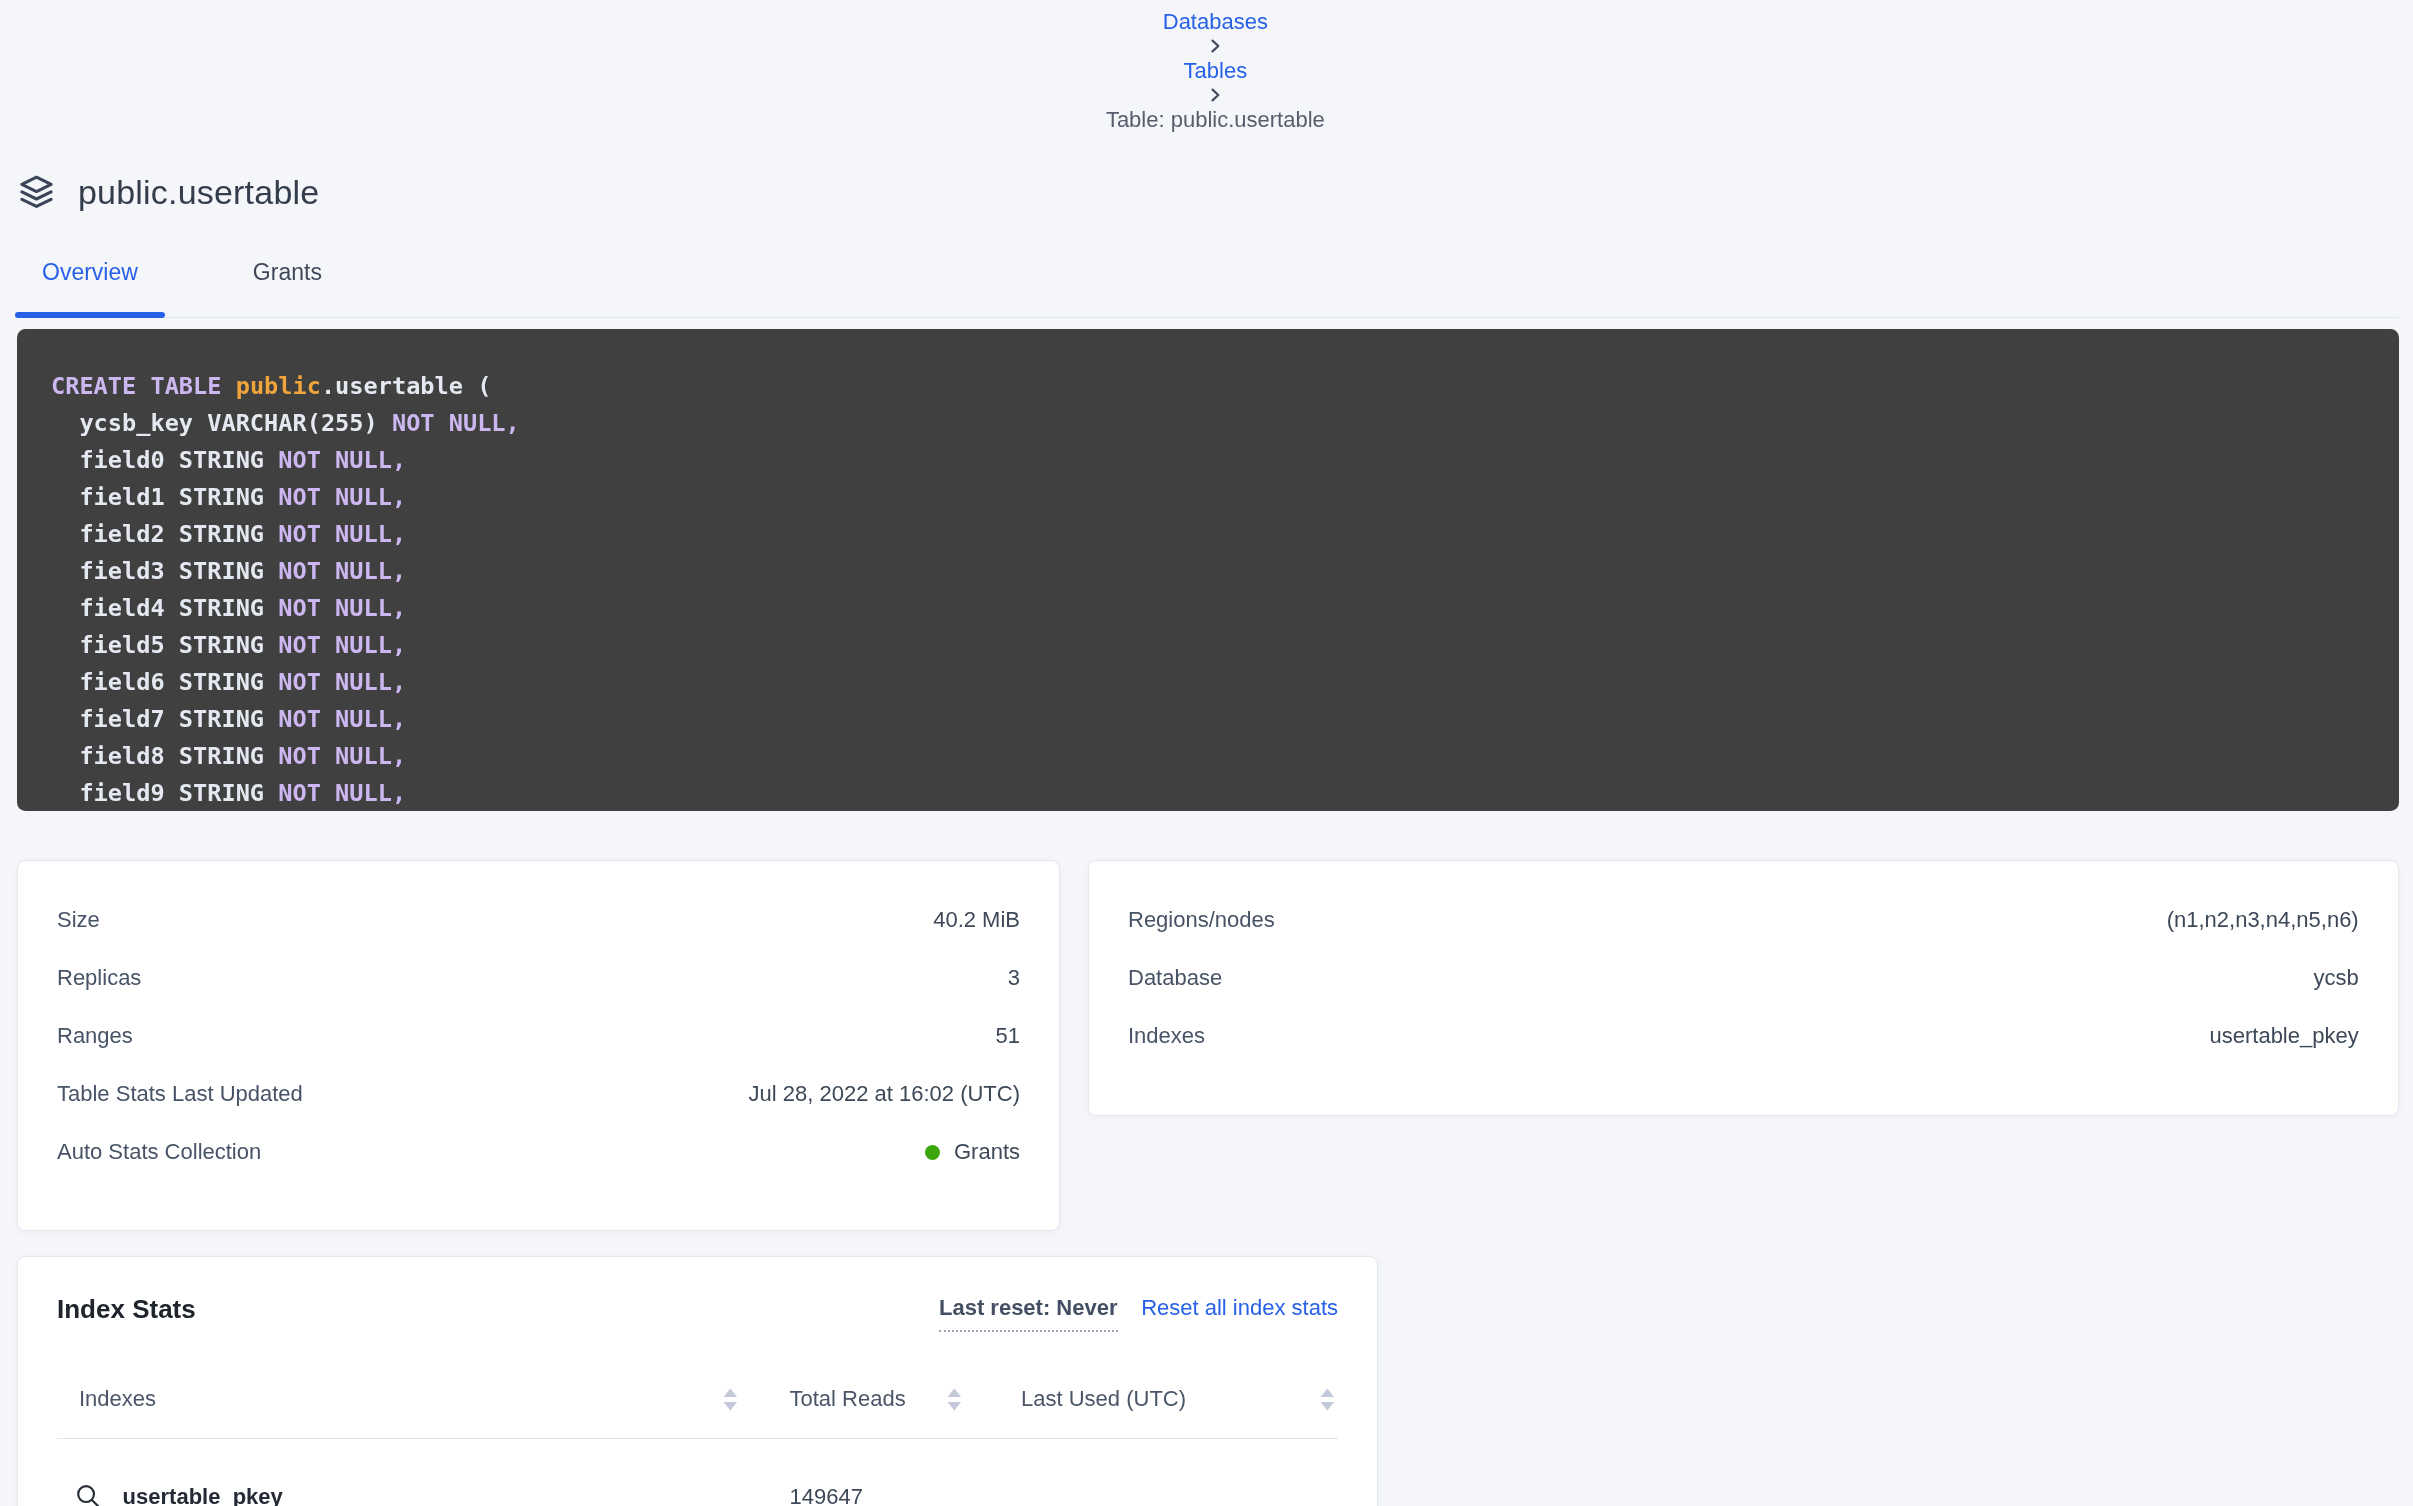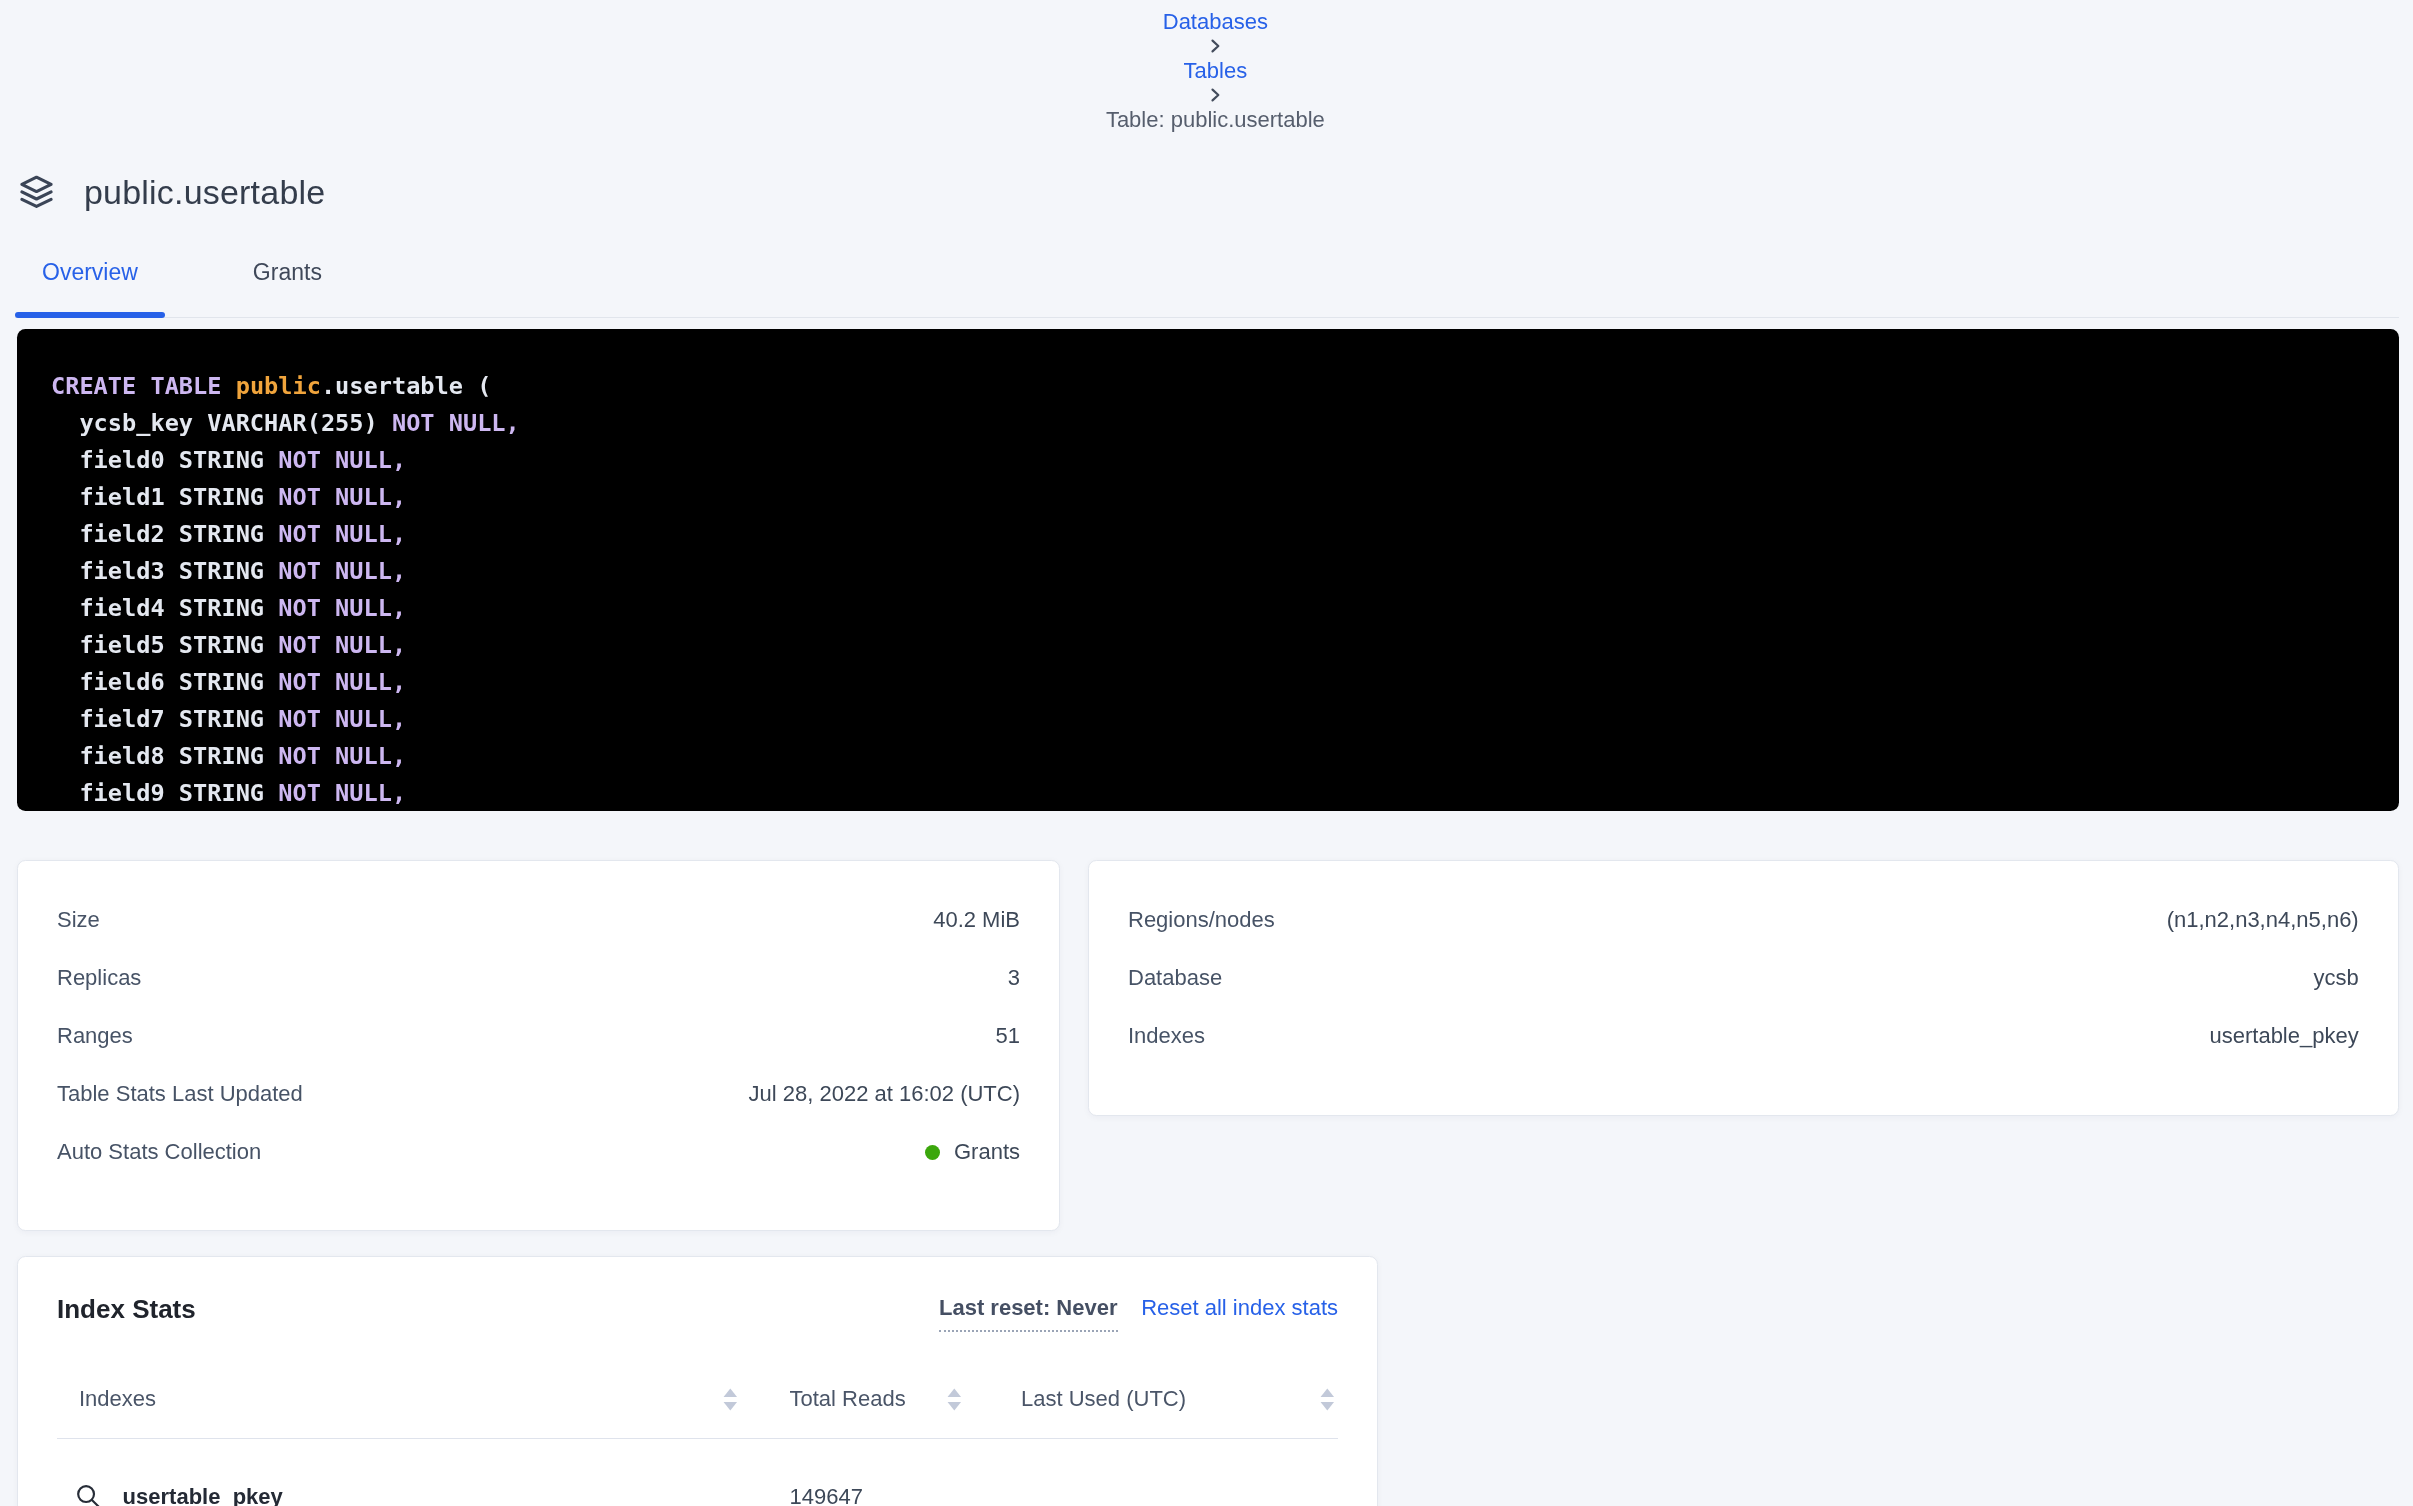--- a/index.html
+++ b/index.html
@@ -16,21 +16,21 @@
   .breadcrumb {
     margin:6.7px 0 0 17.7px;
     display:flex; align-items:center;
     font-size:22px; line-height:29px;flex-direction:column;
   }
   .breadcrumb a { color:#2761e8; text-decoration:none; cursor:pointer; }
   .crumb-sep { margin:0 11.8px; }
   .crumb.current { color:#565e6d; }
 
   
-  .title-row { margin:39px 0 0 17px; display:flex; align-items:center; gap:28px; height:39px; }
+  .title-row { margin:39px 0 0 17px; display:flex; align-items:center; gap:22px; height:39px; }
   .title-row h1 { font-size:34px; font-weight:500; color:#343d4c; letter-spacing:0.2px; }
 
   
   .tabs {
     margin:39px 14.3px 0 15px;
     display:flex; gap:61px;
     border-bottom:1.7px solid #e1e5ec;
     height:67px;
   }
   .tab {
@@ -42,21 +42,21 @@
   .tab.active { color:#2761e8; }
   .tab.active::after {
     content:""; position:absolute; left:0; right:0; bottom:-1.7px;
     height:6.7px; border-radius:3.4px; background:#2761e8;
   }
 
   
   .sql-box {
     margin:11.8px 14.3px 0 17px;
     height:482px;
-    background:#000000;
+    background:#404040;
     border-radius:8.4px;
     padding:39px 25px 0 34px;
     overflow:hidden;
   }
   .cl {
     font-family:"DejaVu Sans Mono", monospace;
     font-weight:700;
     font-size:23.6px; line-height:37px;
     color:#e4e8f0;
     white-space:pre;

